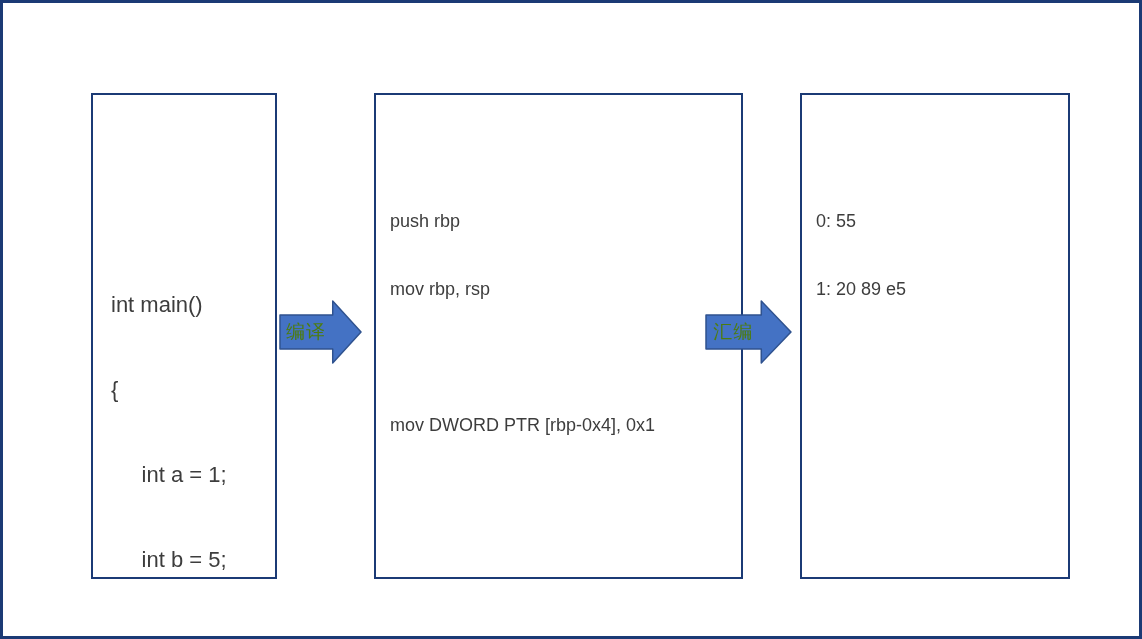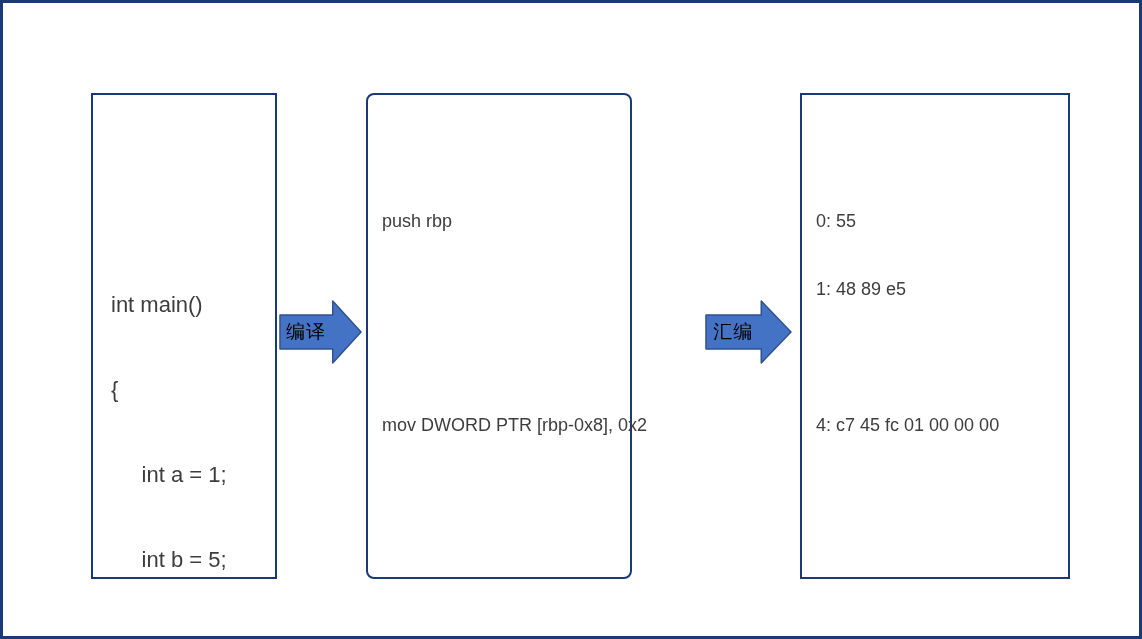--- a/index.html
+++ b/index.html
@@ -16,21 +16,21 @@
   }
 
   .box {
     position: absolute;
     top: 90px;
     height: 486px;
     background: #ffffff;
     border: 2px solid #1B3A75;
   }
   .box-source  { left: 88px;  width: 186px; }
-  .box-asm     { left: 363px; width: 266px; border-radius: 8px; }
+  .box-asm     { left: 371px; width: 369px; }
   .box-machine { left: 797px; width: 270px; }
 
   .code { color: #3D3D3D; white-space: pre; }
 
   .source-code {
     padding: 141px 0 0 18px;
     font-size: 22px;
   }
   .source-code .line { height: 33px; line-height: 33px; }
 
@@ -51,21 +51,21 @@
 
   .arrow-label {
     position: absolute;
     left: 0;
     top: 17px;
     width: 64%;
     height: 34px;
     display: flex;
     align-items: center;
     justify-content: center;
-    color: #000000;
+    color: #4d7c0f;
     font-size: 19px;
     letter-spacing: 1px;
   }
 </style>
 </head>
 <body>
 
 <div class="canvas">
 
   <div class="box box-source">
@@ -82,45 +82,45 @@
   <div class="arrow arrow-compile">
     <svg viewBox="0 0 86 68" preserveAspectRatio="none">
       <polygon points="1,17 55,17 55,3 84,34 55,65 55,51 1,51" fill="#4472C4" stroke="#2F528F" stroke-width="1.5" stroke-linejoin="round"></polygon>
     </svg>
     <span class="arrow-label">编译</span>
   </div>
 
   <div class="box box-asm">
     <div class="code asm-code">
       <div class="line">push rbp</div>
+      <div class="line">mov rbp, rsp</div>
       <div class="line"></div>
+      <div class="line">mov DWORD PTR [rbp-0x4], 0x1</div>
       <div class="line"></div>
-      <div class="line">mov DWORD PTR [rbp-0x8], 0x2</div>
       <div class="line"></div>
       
       
       
       
       
     </div>
   </div>
 
   <div class="arrow arrow-assemble">
     <svg viewBox="0 0 86 68" preserveAspectRatio="none">
       <polygon points="1,17 55,17 55,3 84,34 55,65 55,51 1,51" fill="#4472C4" stroke="#2F528F" stroke-width="1.5" stroke-linejoin="round"></polygon>
     </svg>
     <span class="arrow-label">汇编</span>
   </div>
 
   <div class="box box-machine">
     <div class="code machine-code">
       <div class="line">0: 55</div>
-      <div class="line">1: 48 89 e5</div>
+      <div class="line">1: 20 89 e5</div>
       <div class="line"></div>
-      <div class="line">4: c7 45 fc 01 00 00 00</div>
       <div class="line"></div>
       <div class="line"></div>
       
       
       
       
       
     </div>
   </div>
 

